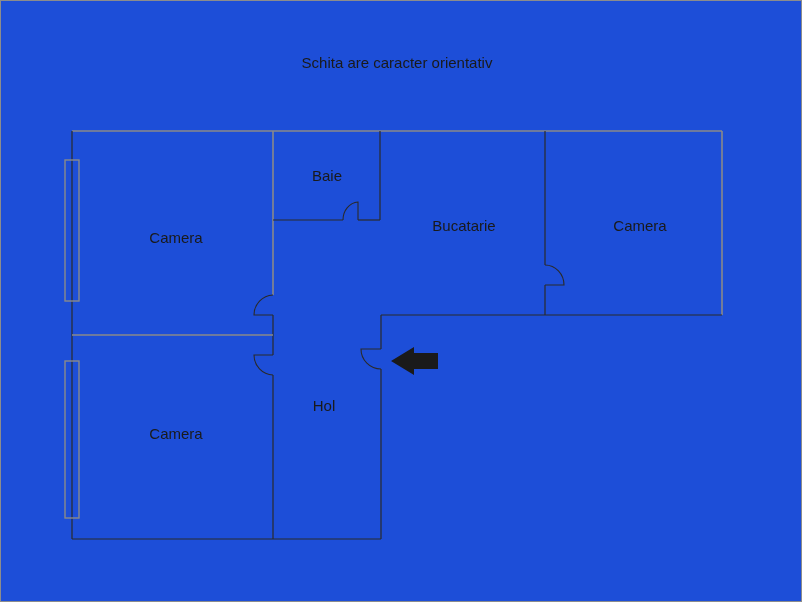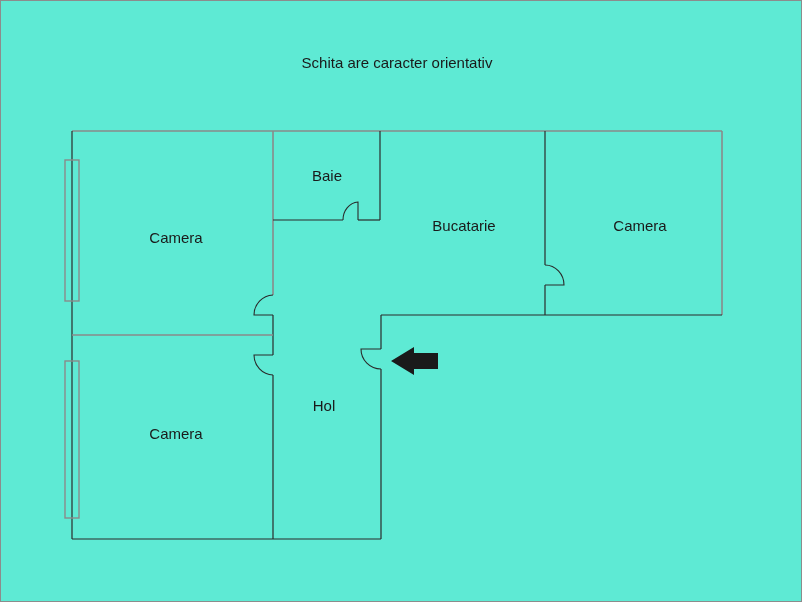--- a/index.html
+++ b/index.html
@@ -1,19 +1,19 @@
 <!DOCTYPE html>
 <html><head>
   <meta charset="utf-8">
   <style>
     html, body { margin: 0; padding: 0; background: #ffffff; }
     body { width: 802px; height: 602px; position: relative; overflow: hidden; }
     .page {
       position: absolute; left: 0; top: 0; width: 800px; height: 600px;
-      border: 1px solid #8c8c8c; background: #5eead4;
+      border: 1px solid #8c8c8c; background: #1d4ed8;
     }
     svg { position: absolute; left: 0; top: 0; }
     .lbl {
       font-family: "Liberation Sans", "DejaVu Sans", sans-serif;
       font-size: 15px; fill: #1a1a1a;
     }
     .title { font-size: 15px; }
     .wall { stroke: #2a2a2a; stroke-width: 1.2; fill: none; }
     .wall-gray { stroke: #8a8a8a; stroke-width: 1.6; fill: none; }
     .door { stroke: #2a2a2a; stroke-width: 1.1; fill: none; }

